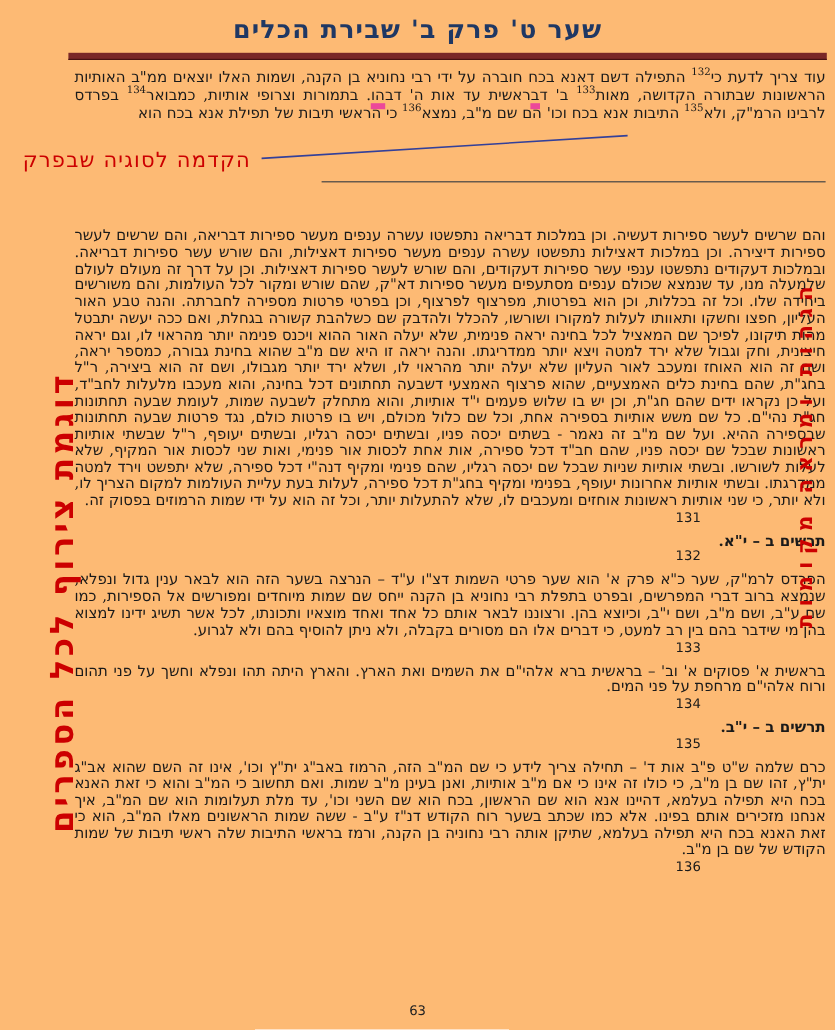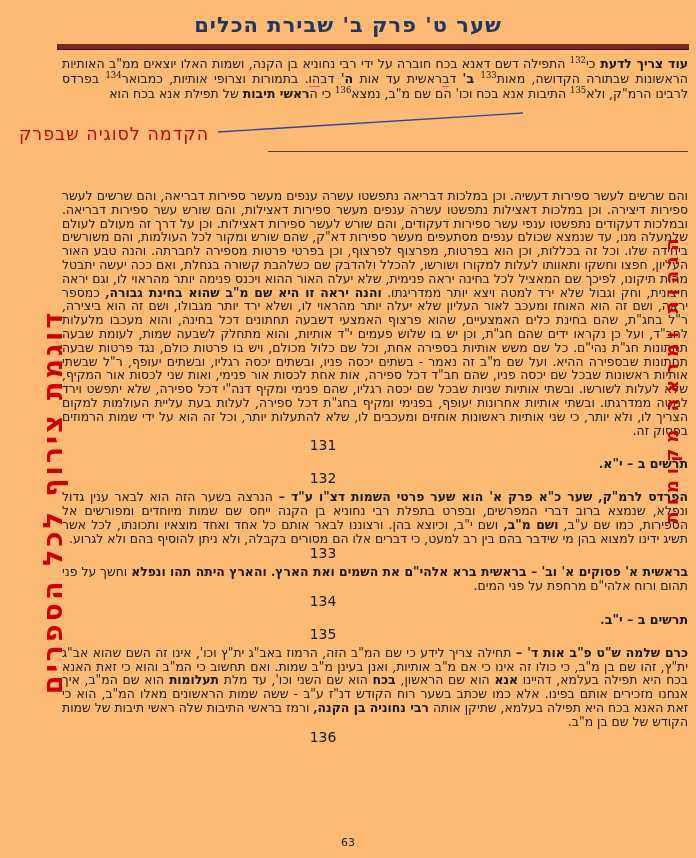--- a/index.html
+++ b/index.html
@@ -14,37 +14,37 @@
   .title-rule{
     position:absolute;top:44px;left:57px;width:632px;height:5px;
     background:var(--rule,#7a2727);border-bottom:1px solid #471111;
   }
   .rtl{direction:rtl;unicode-bidi:embed;}
   .main-para{
     position:absolute;top:56px;right:8px;width:626px;
     font-size:12.5px;line-height:15.2px;text-align:justify;
   }
   .main-para sup,.fn-para sup{font-size:8.5px;line-height:0;}
-  .b{font-weight:bold;}
-  .u{border-bottom:1px solid #ec4899;}
+  .b{font-weight:normal;}
+  .u{border-bottom:5px solid #ec4899;}
   .annotation{
     position:absolute;top:124px;left:8px;width:212px;
     direction:rtl;text-align:center;
     font-size:17.5px;font-weight:normal;color:var(--accent_red,#cc0000);
     font-family:"DejaVu Serif","DejaVu Sans",serif;letter-spacing:1px;
   }
   .overlay{position:absolute;top:0;left:0;width:696px;height:858px;pointer-events:none;}
   .fn-sep{position:absolute;top:151px;left:268px;width:420px;border-top:1px solid #444;height:0;}
   .footnotes{
     position:absolute;top:158px;right:8px;width:626px;
     font-size:12.4px;line-height:13.8px;text-align:justify;margin-top:31px;
   }
   .fn-para{margin:0 0 2px 0;}
   .fn-num{
-    font-size:14px;line-height:12px;text-align:center;padding-right:104px;
+    font-size:11px;line-height:12px;text-align:right;padding-right:104px;
     margin:1px 0 6px 0;font-family:"DejaVu Sans","DejaVu Serif",sans-serif;
   }
   .fn-heading{font-weight:bold;margin:5px 0 1px 0;font-size:12.6px;}
   .page-number{
     position:absolute;bottom:9px;left:0;width:100%;text-align:center;
     font-size:11px;font-family:"DejaVu Sans",sans-serif;color:#222;
   }
   .v-text{
     position:absolute;white-space:nowrap;direction:rtl;
     font-weight:bold;color:var(--accent_red,#cc0000);

